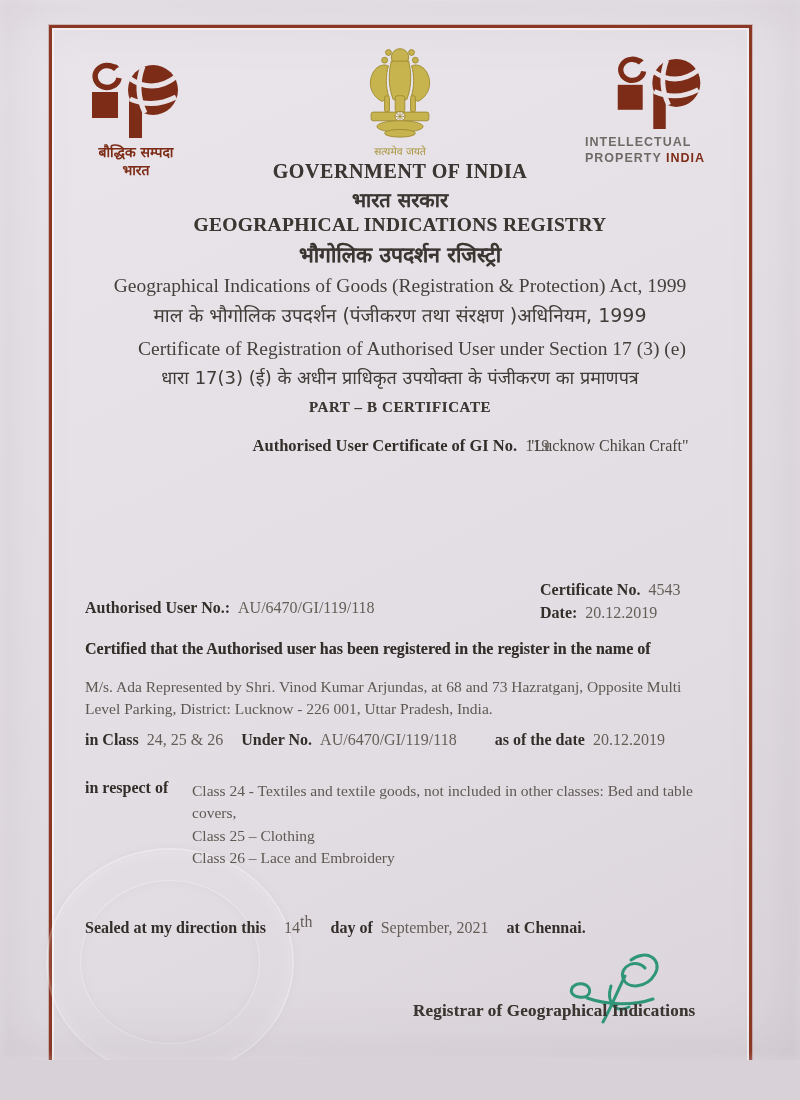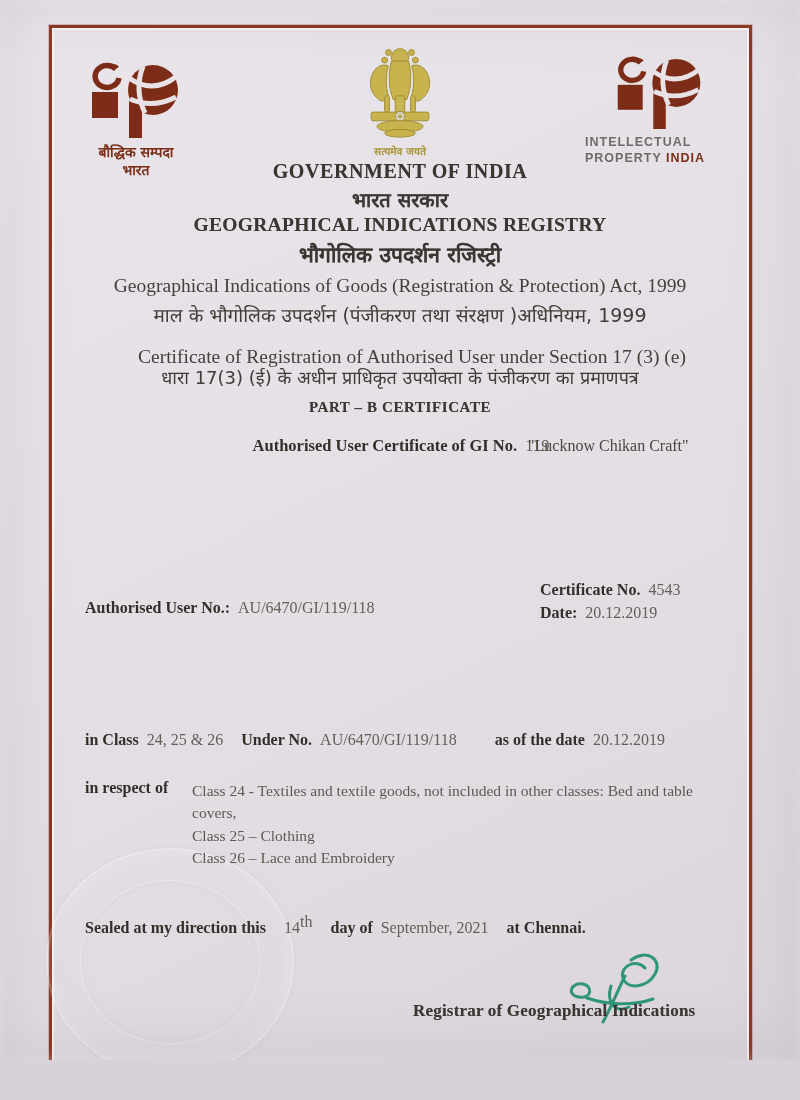--- a/index.html
+++ b/index.html
@@ -28,30 +28,30 @@
   .soft { text-shadow:0 0 0.6px rgba(59,54,49,0.45); }
 
   
   .logo-left { left:66px; top:62px; width:140px; text-align:center; }
   .logo-right { left:585px; top:56px; width:150px; text-align:center; }
   .logo-caption { color:#7d2d17; font-weight:bold; font-size:14px; line-height:1.15; margin-top:2px; }
   .logo-caption-en { font-family:"Liberation Sans", sans-serif; font-size:12.5px; letter-spacing:1px;
                      color:#6f6a66; font-weight:bold; line-height:1.25; margin-top:2px; text-align:left; }
   .logo-caption-en .india { color:#7d2d17; }
   .emblem { left:340px; top:40px; width:120px; text-align:center; }
-  .motto { color:#a8943b; font-size:10.5px; margin-top:0px;font-weight:bold; }
+  .motto { color:#a8943b; font-size:10.5px; margin-top:0px; }
 
   
   .h-gov-en   { top:160px; font-size:20px; font-weight:bold; letter-spacing:0.6px; }
   .h-gov-hi   { top:186px; font-size:20px; font-weight:bold; }
   .h-reg-en   { top:214px; font-size:19.5px; font-weight:bold; letter-spacing:0.3px; }
   .h-reg-hi   { top:240px; font-size:21px; font-weight:bold; }
   .h-act-en   { top:275px; font-size:19.5px; color:#44403b; }
   .h-act-hi   { top:302px; font-size:19px; color:#403b36; }
-  .h-cert-en  { top:346px; font-size:19.5px; color:#44403b;padding-left:24px; }
+  .h-cert-en  { top:338px; font-size:19.5px; color:#44403b;padding-left:24px; }
   .h-cert-hi  { top:365px; font-size:18px; color:#403b36; }
   .h-part     { top:399px; font-size:15px; font-weight:bold; letter-spacing:0.6px; }
 
   .gi-row { top:436px; left:85px; width:632px; font-size:16.5px;text-align:center; }
   .gi-name { position:absolute; left:443px; top:1px; font-weight:normal; font-size:16px; color:#4a453f; }
 
   .certno-block { left:540px; top:578px; font-size:16px; line-height:1.45; }
   .auno-line   { left:85px; top:599px; font-size:16px; }
   .certified-line { left:85px; top:640px; font-size:16px; font-weight:bold; color:#332e29; width:640px; }
   .name-para { left:85px; top:676px; width:620px; font-size:15.5px; line-height:1.42; color:#5e5852; }
@@ -192,21 +192,23 @@
       <span class="b">Date:</span>
       <span class="val sp4">20.12.2019</span>
     </div>
   </div>
 
   <div class="abs auno-line">
     <span class="b">Authorised User No.:</span>
     <span class="val sp4">AU/6470/GI/119/118</span>
   </div>
 
-
+  <div class="abs certified-line soft">Certified that the Authorised user has been registered in the register in the name of</div>
+
+  <div class="abs name-para">M/s. Ada Represented by Shri. Vinod Kumar Arjundas, at 68 and 73 Hazratganj, Opposite Multi Level Parking, District: Lucknow - 226 001, Uttar Pradesh, India.</div>
 
   <div class="abs class-line">
     <span class="b">in Class</span>
     <span class="val sp4">24, 25 &amp; 26</span>
     <span class="b sp14">Under No.</span>
     <span class="val sp4">AU/6470/GI/119/118</span>
     <span class="b sp30">as of the date</span>
     <span class="val sp4">20.12.2019</span>
   </div>
 

